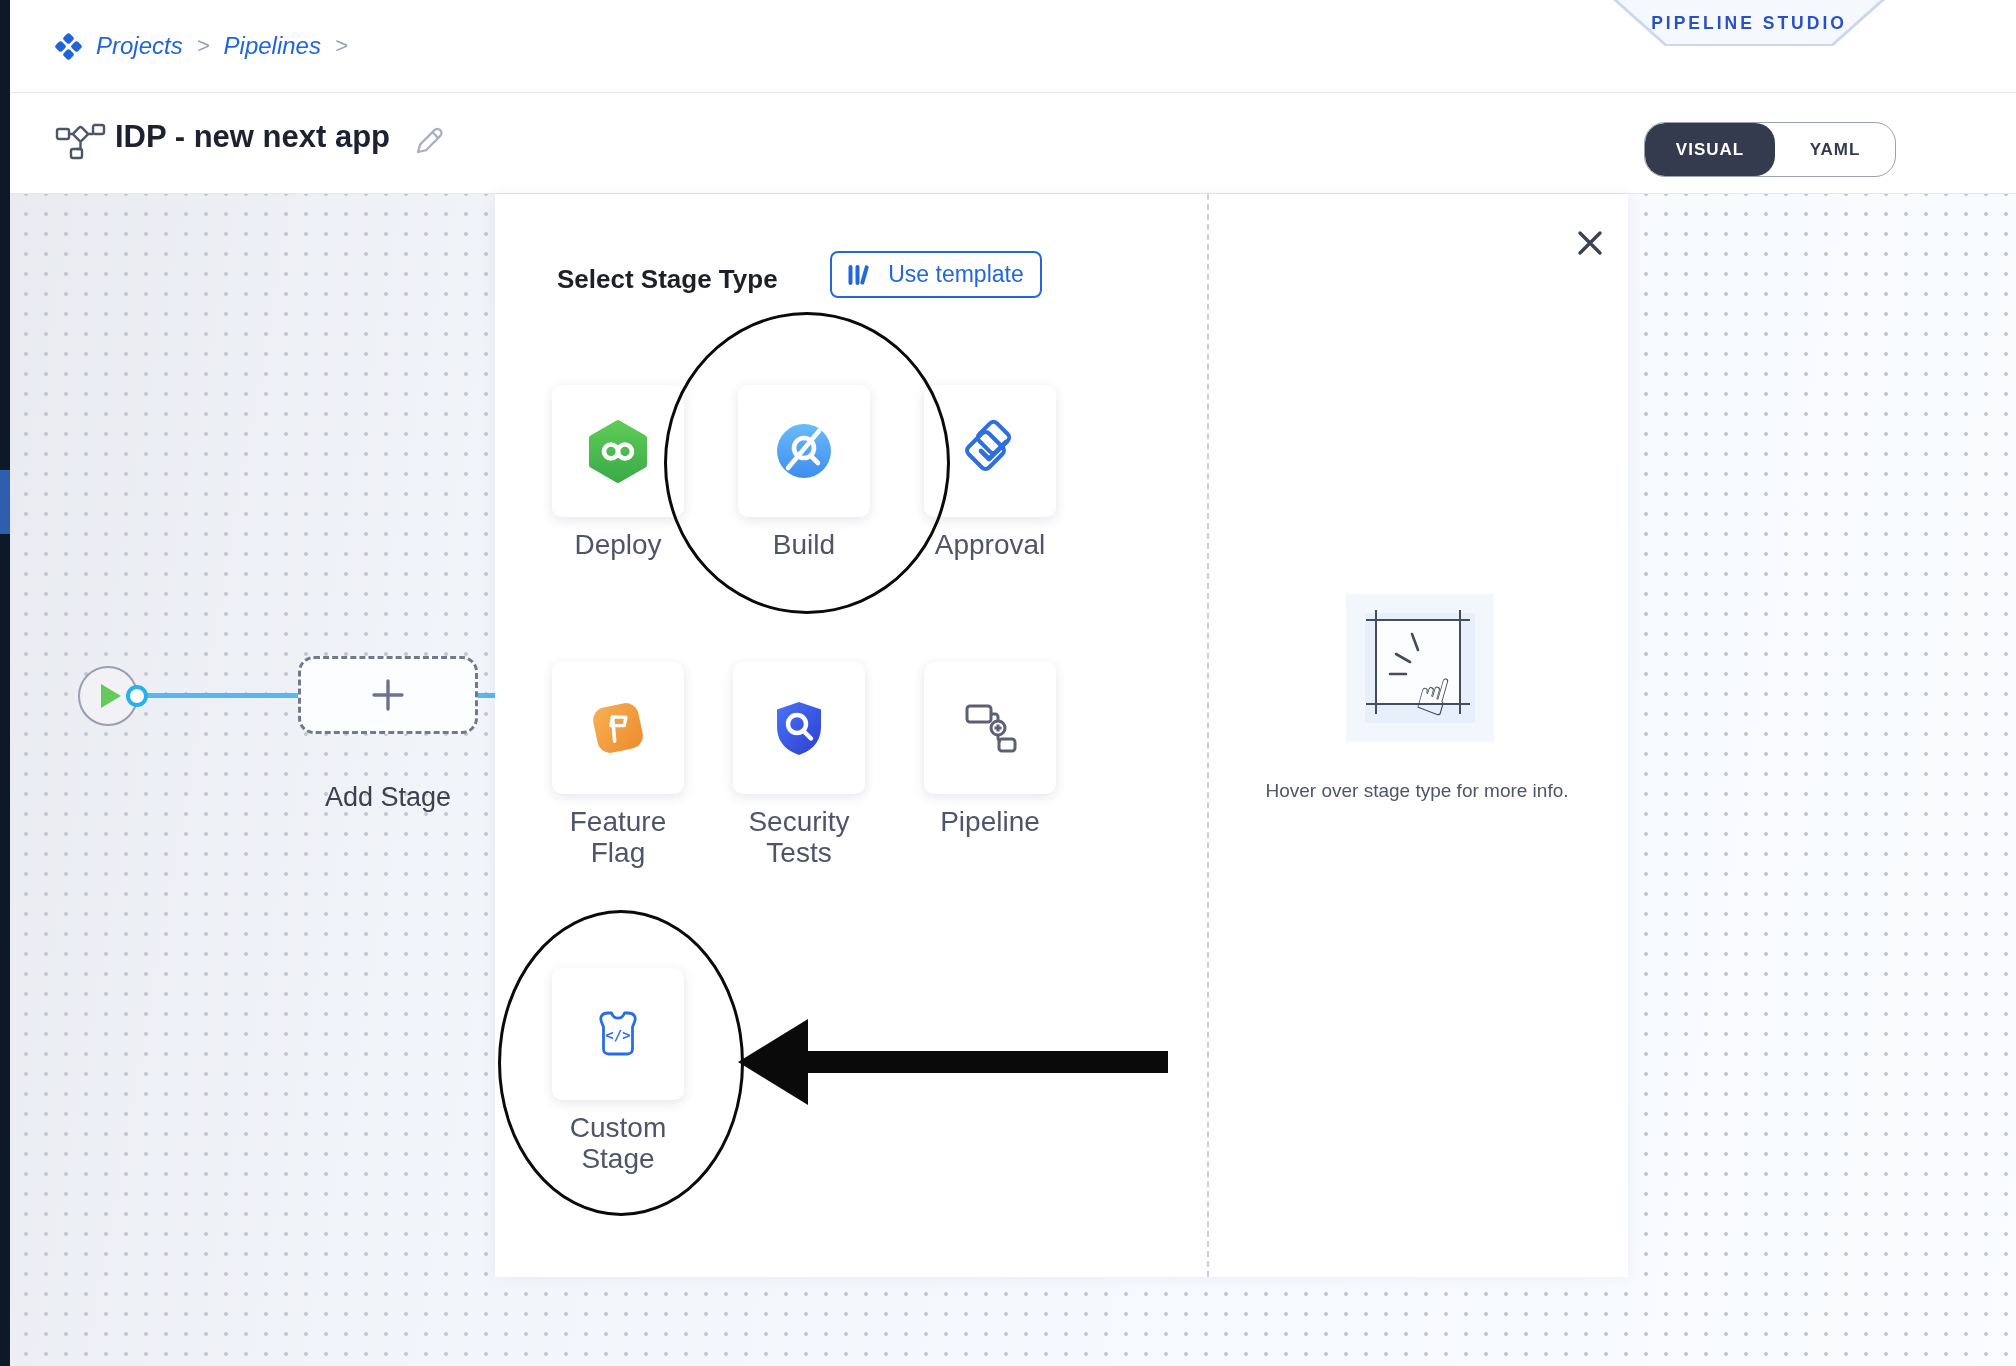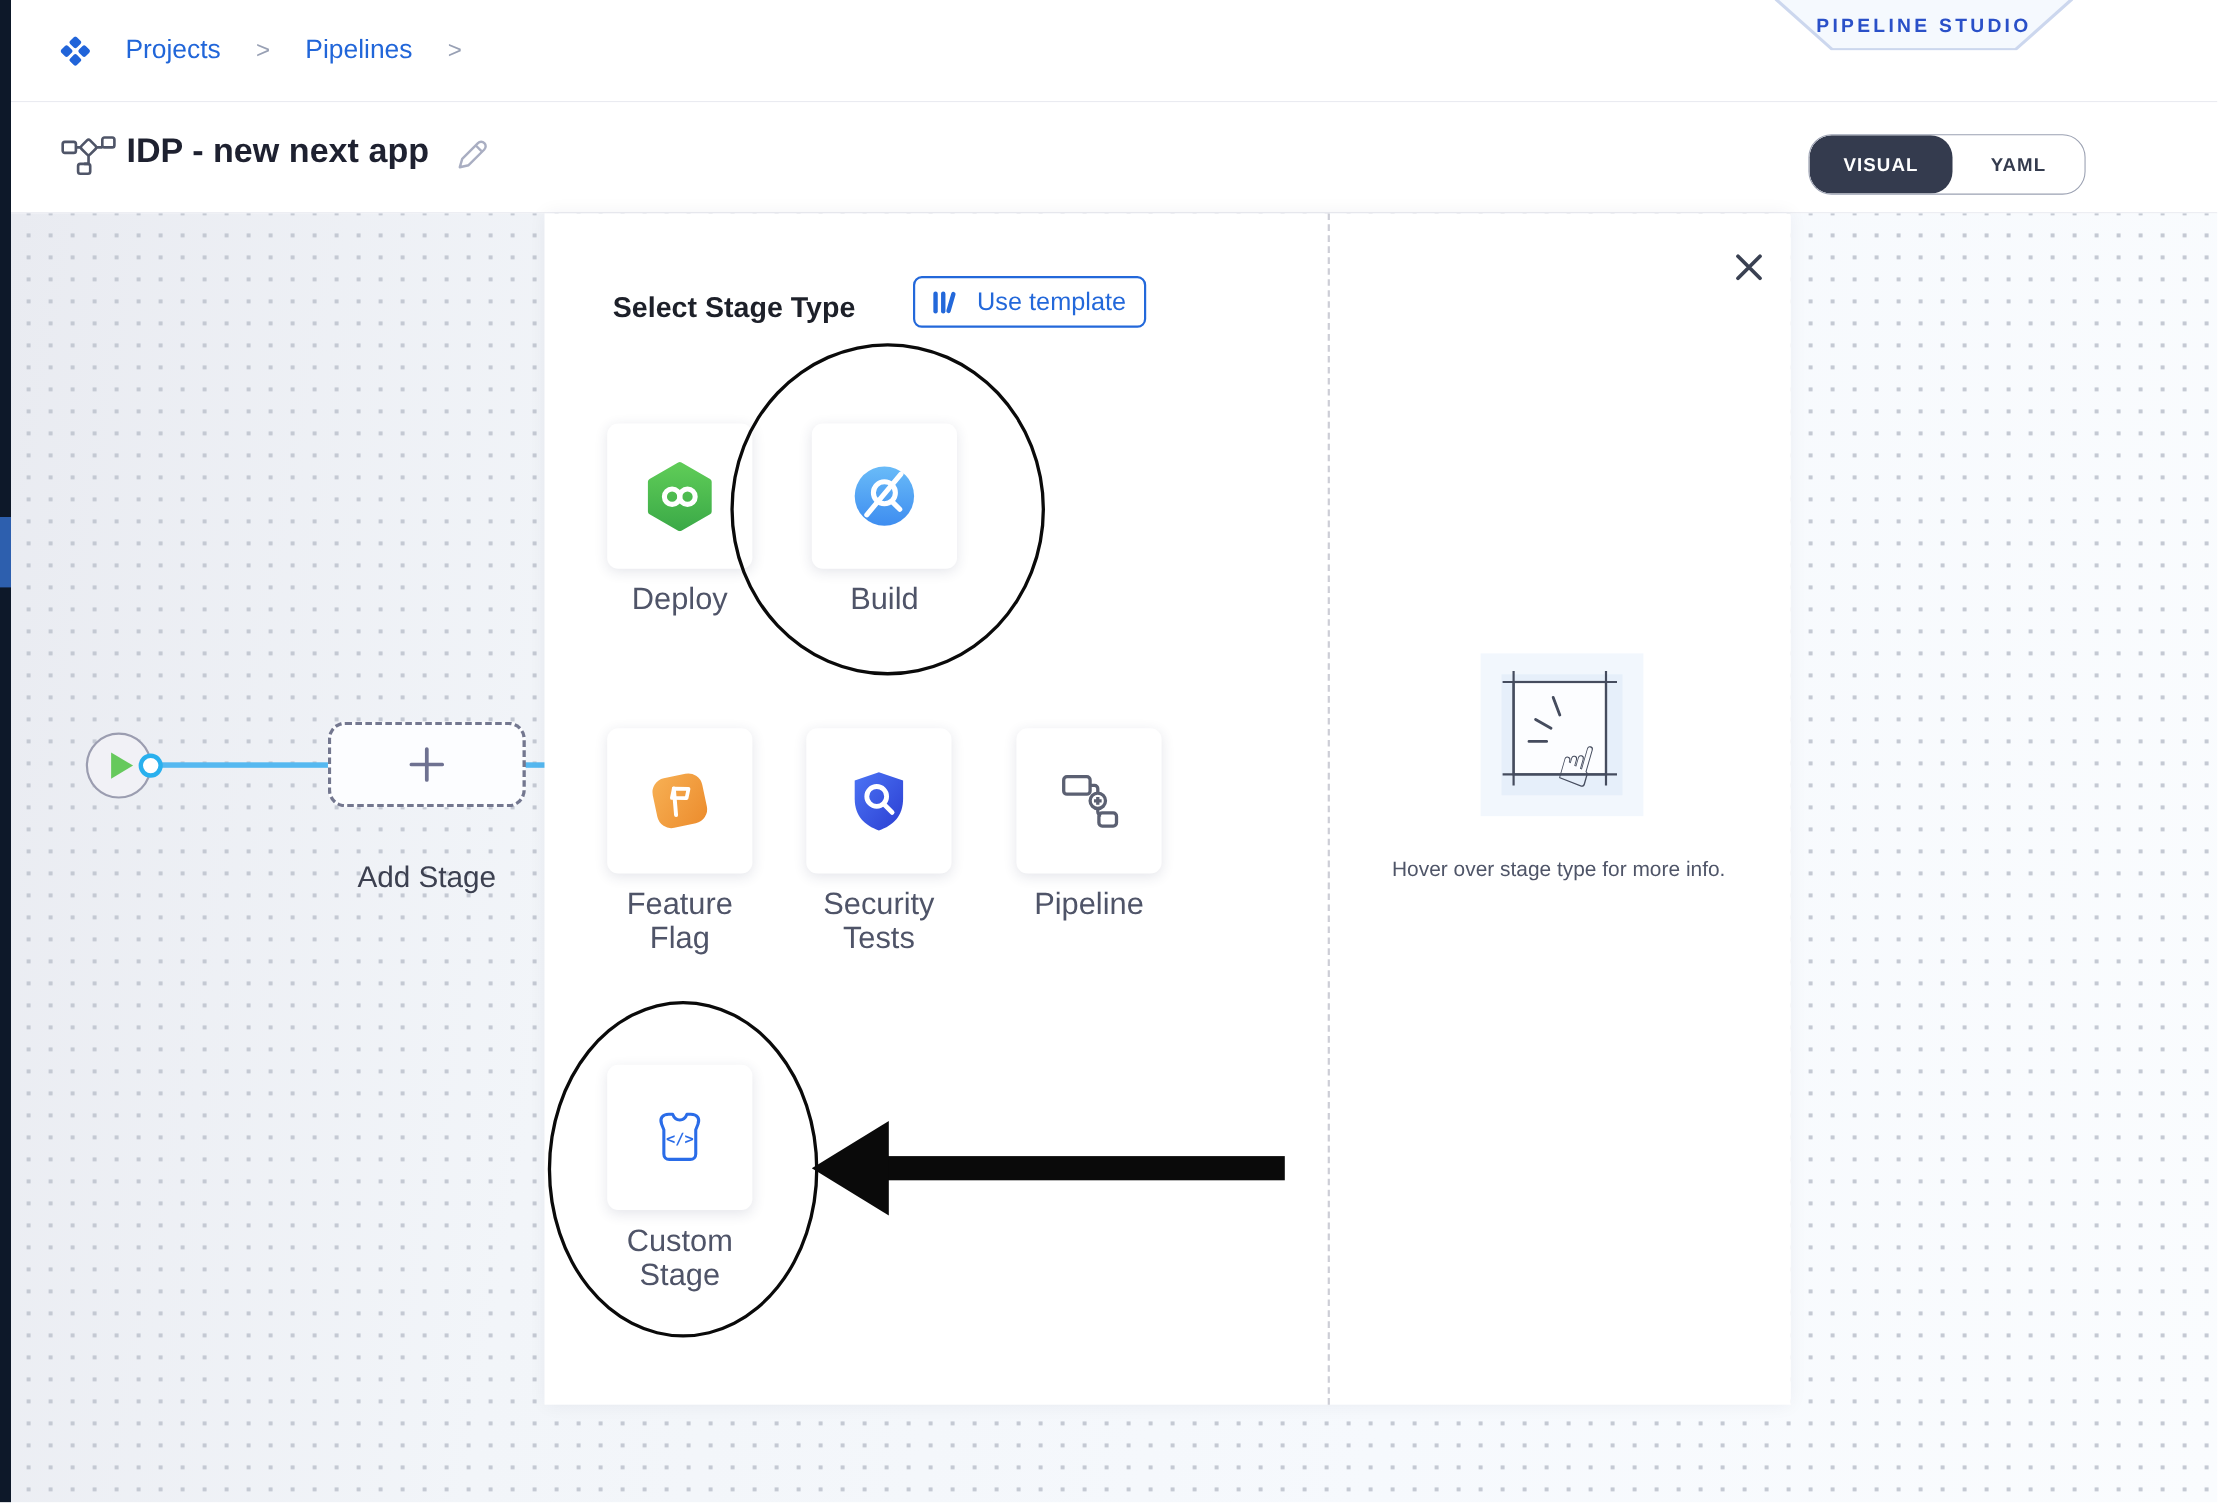--- a/index.html
+++ b/index.html
@@ -8,21 +8,21 @@
   .abs{position:absolute;}
 
   
   #left-rail{left:0;top:0;width:10px;height:1366px;background:#0d1829;}
   #left-rail-active{left:0;top:470px;width:10px;height:64px;background:#2d5fae;}
 
   
   #breadcrumb-bar{left:10px;top:0;width:2006px;height:92px;background:#fff;border-bottom:1px solid #e5e7ee;}
   #title-bar{left:10px;top:93px;width:2006px;height:100px;background:#fff;border-bottom:1px solid #e5e7ee;}
 
-  .crumbs{position:absolute;left:45px;top:0;height:92px;display:flex;align-items:center;gap:32px;}
+  .crumbs{position:absolute;left:45px;top:0;height:92px;display:flex;align-items:center;gap:14px;font-style:italic;}
   .crumb-link{color:#2166d9;font-size:24px;cursor:pointer;}
   .crumb-sep{color:#98a0b4;font-size:22px;}
 
   
   #ps-badge{left:1603px;top:0;width:272px;height:46px;}
   #ps-badge .outer{position:absolute;inset:0;background:#ccd7ee;
       clip-path:polygon(0 0,100% 0,81% 100%,19% 100%);}
   #ps-badge .inner{position:absolute;left:2px;right:2px;top:0;bottom:2px;background:#f5f9fe;
       clip-path:polygon(0.9% 0,99.1% 0,80.7% 100%,19.3% 100%);}
   #ps-badge .txt{position:absolute;inset:0;display:flex;align-items:center;justify-content:center;
@@ -191,20 +191,30 @@
             </defs>
           <circle cx="31" cy="31" r="27" fill="url(#gBld)"></circle>
           <path d="M46 11 L15 48" stroke="#fff" stroke-width="4.6" stroke-linecap="round"></path>
           <circle cx="31" cy="28" r="10" fill="none" stroke="#fff" stroke-width="4.6"></circle>
           <path d="M38 36 L45 43" stroke="#fff" stroke-width="4.6" stroke-linecap="round"></path>
         </svg>
       </div>
       <div class="stage-label">Build</div>
     </div>
 
+    <div class="stage-block" style="left:429px;top:191px;">
+      <div class="stage-card">
+        <svg width="62" height="62" viewBox="0 0 62 62" fill="none" stroke="#2e6fe0" stroke-width="4" stroke-linecap="round" stroke-linejoin="round">
+          <rect x="22" y="5" width="25" height="25" rx="5" transform="rotate(45 34.5 17.5)"></rect>
+          <rect x="12" y="16" width="29" height="29" rx="5" transform="rotate(45 26.5 30.5)"></rect>
+          <path d="M22 31 l8 8 L47 22" stroke-width="4.6"></path>
+        </svg>
+      </div>
+      <div class="stage-label">Approval</div>
+    </div>
 
     <div class="stage-block" style="left:57px;top:468px;">
       <div class="stage-card">
         <svg width="64" height="64" viewBox="0 0 64 64">
           <defs>
               <linearGradient id="gFF" x1="0" y1="0" x2="1" y2="1">
             <stop offset="0" stop-color="#f7b054"></stop>
                 <stop offset="1" stop-color="#ec8c2d"></stop>
               </linearGradient>
             </defs>

